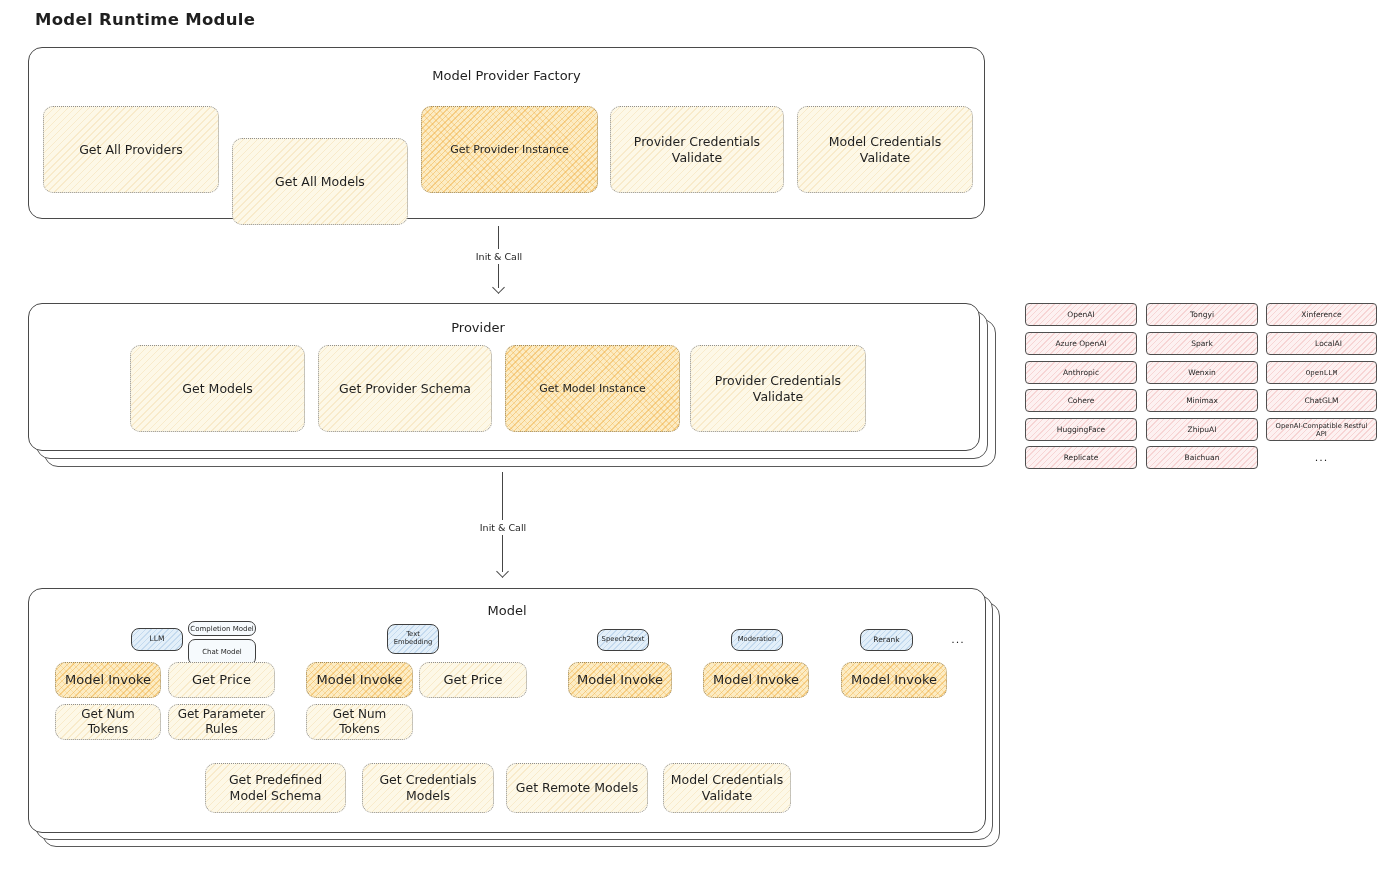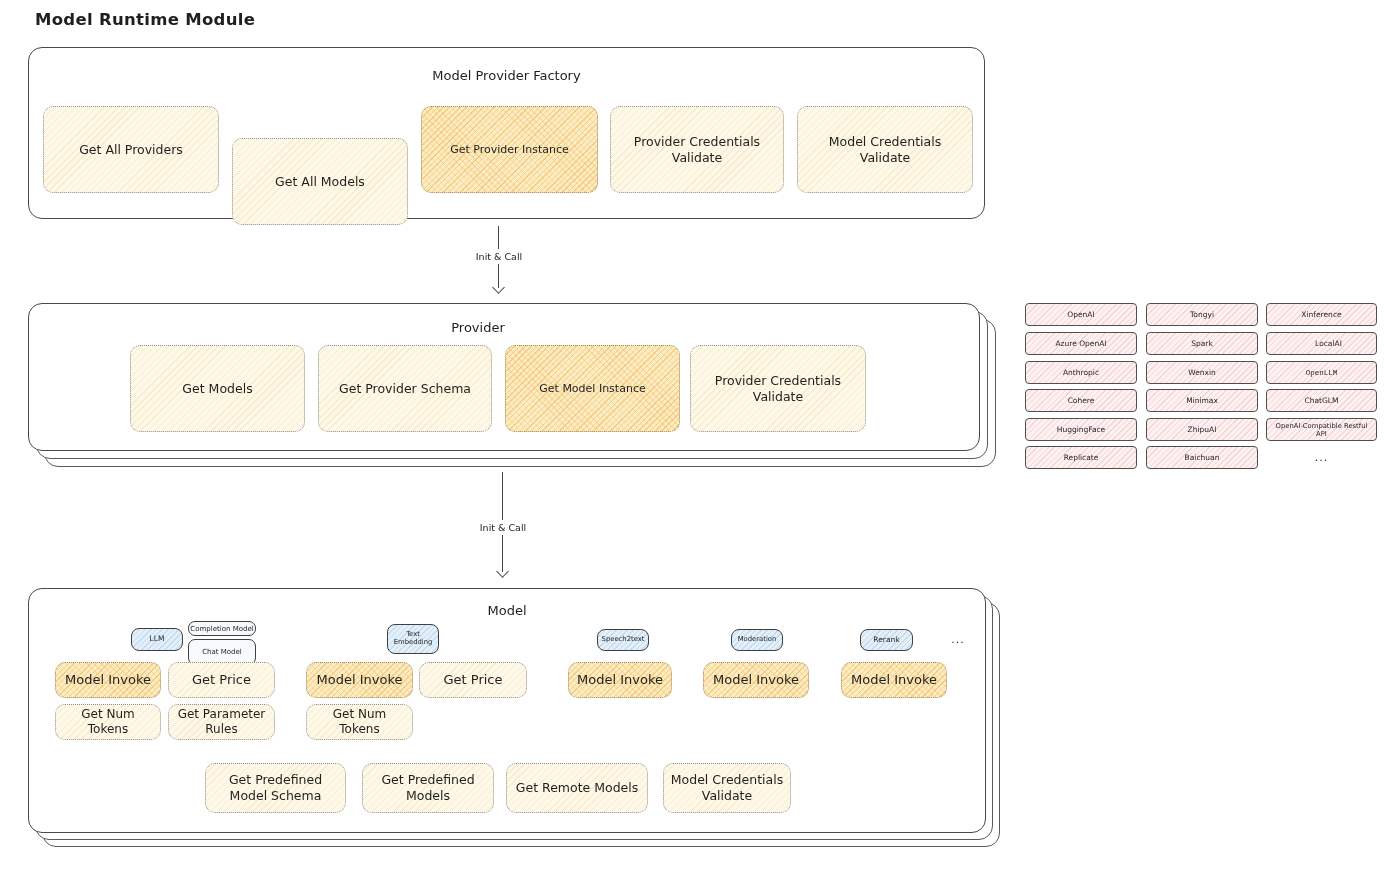--- a/index.html
+++ b/index.html
@@ -225,21 +225,21 @@
       <span>Get Parameter Rules</span>
     </div>
   <div class="abs box-yellow center" style="left:306px;top:704px;width:107px;height:36px;font-size:12px;">
       <span>Get Num Tokens</span>
     </div>
 
   <div class="abs box-yellow center" style="left:205px;top:763px;width:141px;height:50px;">
       <span>Get Predefined Model Schema</span>
     </div>
   <div class="abs box-yellow center" style="left:362px;top:763px;width:132px;height:50px;">
-      <span>Get Predefined Models</span>
+      <span>Get Credentials Models</span>
     </div>
   <div class="abs box-yellow center" style="left:506px;top:763px;width:142px;height:50px;">
       <span>Get Remote Models</span>
     </div>
   <div class="abs box-yellow center" style="left:663px;top:763px;width:128px;height:50px;">
       <span>Model Credentials Validate</span>
     </div>
 
 </div>
 

